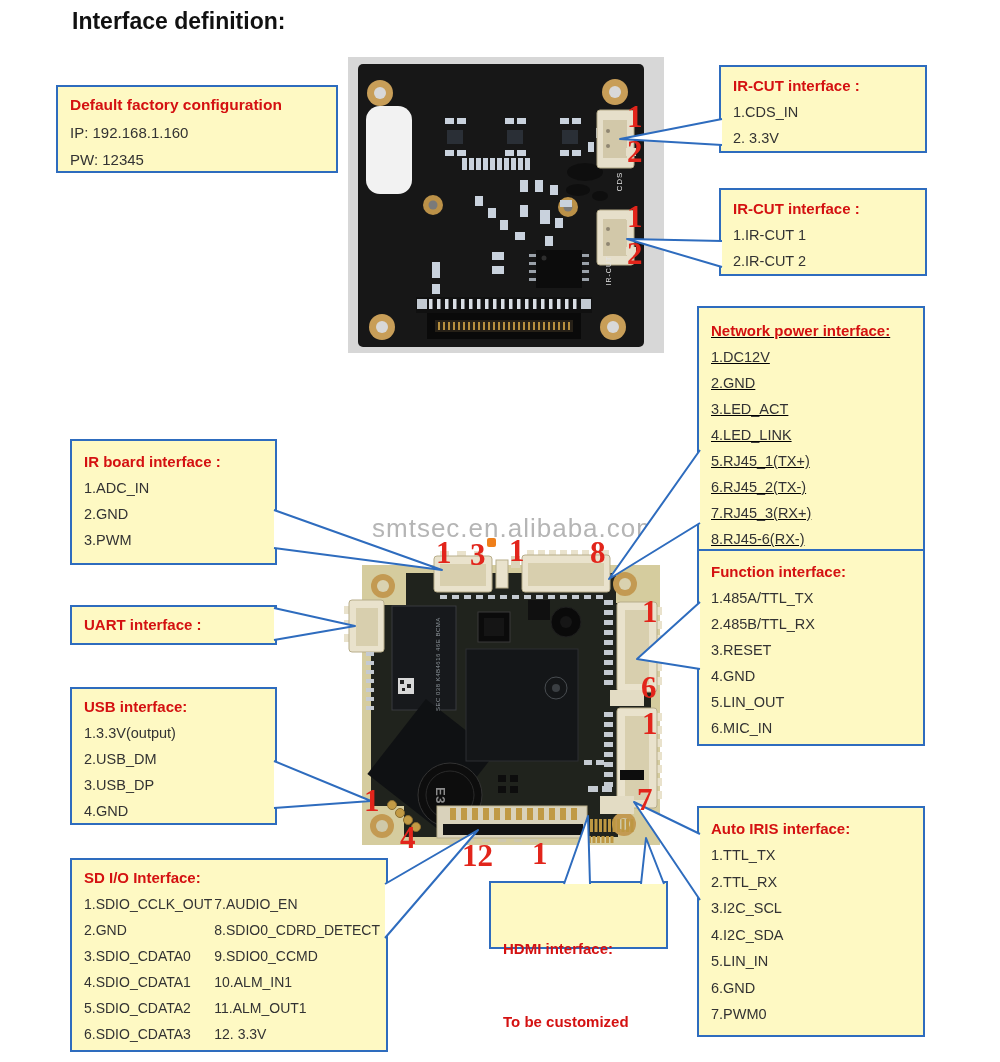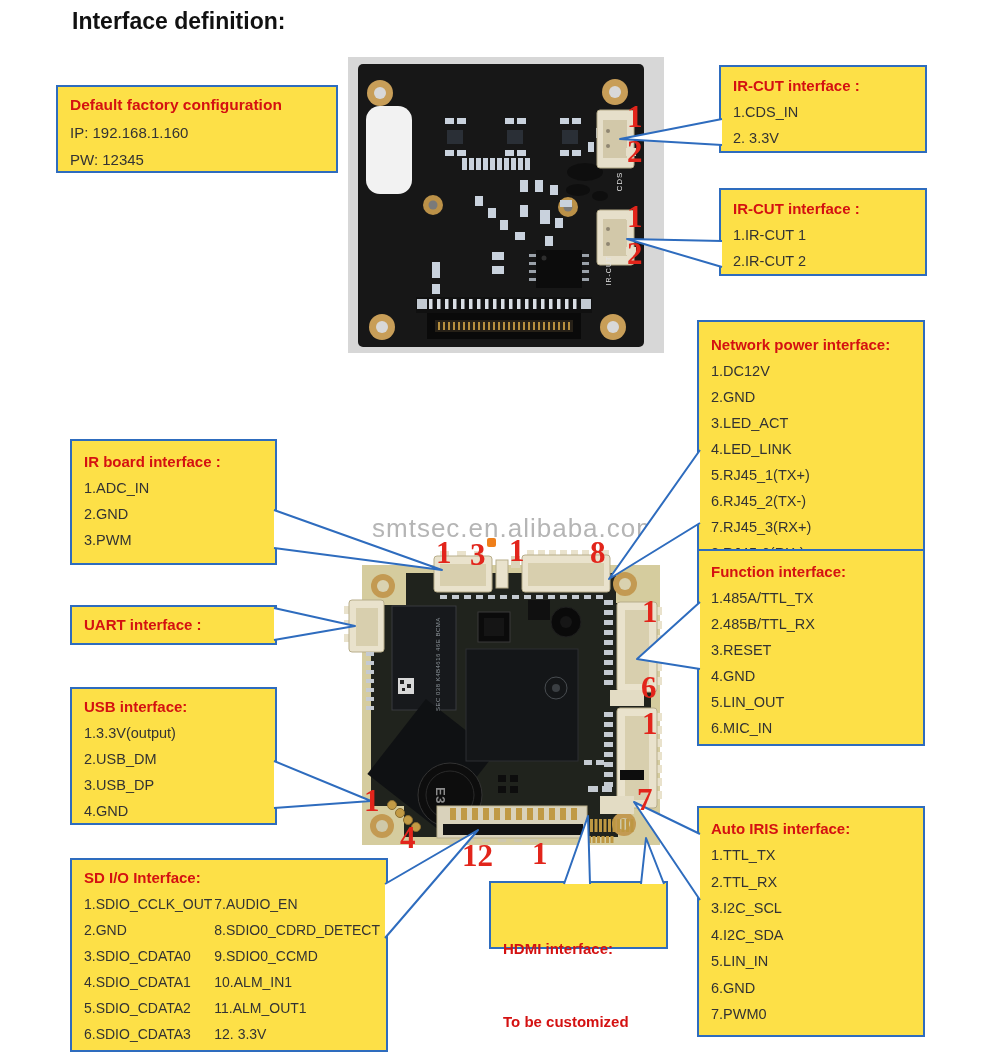--- a/index.html
+++ b/index.html
@@ -10,31 +10,31 @@
   }
   html,body{margin:0;padding:0;background:#ffffff;}
   #stage{position:relative;width:1000px;height:1062px;background:#fff;overflow:hidden;
          font-family:"Liberation Sans",sans-serif;}
   .layer{position:absolute;left:0;top:0;width:1000px;height:1062px;pointer-events:none;}
   #pcb-svg{z-index:2;}
   #pointer-svg{z-index:5;}
   .page-title{position:absolute;left:72px;top:8px;z-index:3;font-size:23px;font-weight:bold;color:#111;}
   .watermark{position:absolute;left:372px;top:513px;z-index:1;font-size:26px;color:#b5b5b5;letter-spacing:1px;}
   .wm-dot{position:absolute;left:487px;top:538px;width:9px;height:9px;background:#ef7f1a;border-radius:2px;z-index:1;}
-  .callout{position:absolute;z-index:3;background:#fde047;border:2px solid var(--blue);
+  .callout{position:absolute;z-index:3;background:#fef9c3;border:2px solid var(--blue);
            box-sizing:border-box;padding:6px 6px 0 12px;}
   .callout .t{color:var(--red);font-weight:bold;font-size:15px;line-height:26px;white-space:nowrap;}
   .callout .i{color:var(--ink);font-size:14.5px;line-height:26px;white-space:nowrap;}
   .callout .r{color:var(--red);font-weight:bold;font-size:15px;line-height:27px;white-space:nowrap;margin-top:46px;}
   #box-config{left:56px;top:85px;width:282px;height:88px;padding-top:4px;}
   #box-config .t{font-size:15.5px;line-height:28px;}
   #box-config .i{font-size:15px;line-height:27px;}
   #box-ircut-top{left:719px;top:65px;width:208px;height:88px;}
   #box-ircut-bottom{left:719px;top:188px;width:208px;height:88px;}
-  #box-network{left:697px;top:320px;width:228px;height:252px;padding-top:10px;}
+  #box-network{left:697px;top:306px;width:228px;height:252px;padding-top:10px;text-decoration:underline;}
   #box-irboard{left:70px;top:439px;width:207px;height:126px;padding-top:8px;}
   #box-uart{left:70px;top:605px;width:207px;height:40px;display:flex;align-items:center;padding-top:0;text-align:right;}
   #box-usb{left:70px;top:687px;width:207px;height:138px;padding-top:5px;}
   #box-sdio{left:70px;top:858px;width:318px;height:194px;padding-top:5px;}
   #box-sdio .cols{display:flex;}
   #box-sdio .c1{width:140px;}
   #box-sdio .i{font-size:14px;}
   #box-hdmi{left:489px;top:881px;width:179px;height:68px;padding-top:6px;}
   #box-function{left:697px;top:549px;width:228px;height:197px;padding-top:8px;}
   #box-autoiris{left:697px;top:806px;width:228px;height:231px;padding-top:8px;}

